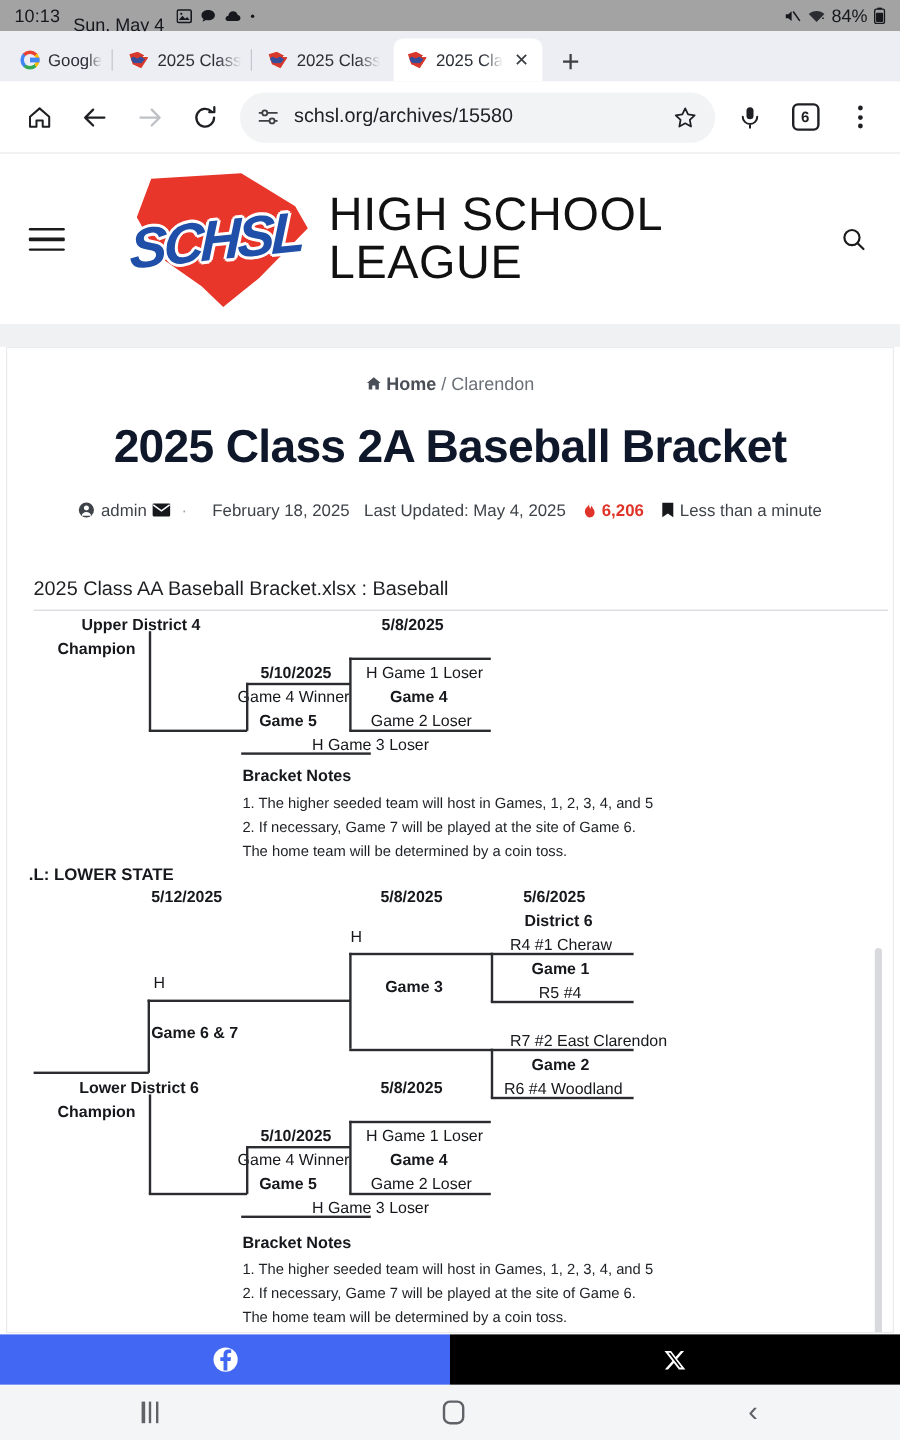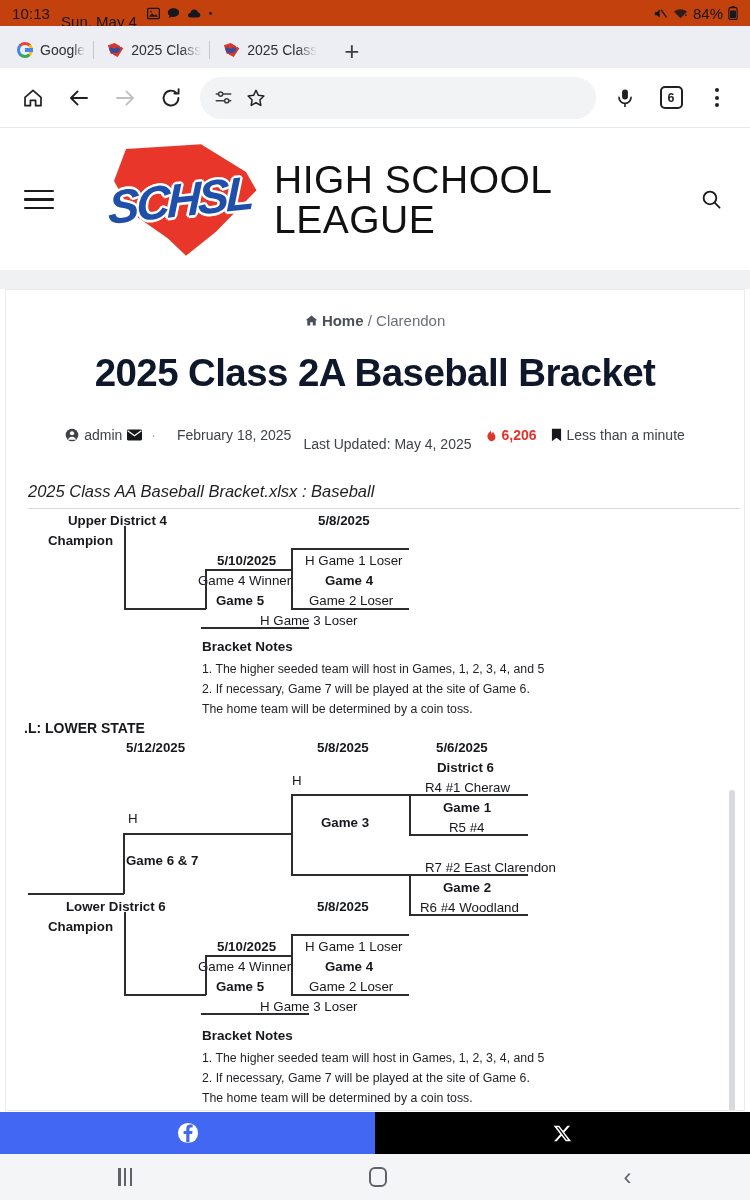--- a/index.html
+++ b/index.html
@@ -8,21 +8,21 @@
   body{
     font-family:"Liberation Sans", sans-serif;
     background:#ffffff;
     overflow:hidden;
     position:relative;
   }
 
   
   .statusbar{
     position:absolute; left:0; top:0; width:750px; height:26px;
-    background:#c2410c; display:flex; align-items:center;
+    background:#a3a3a3; display:flex; align-items:center;
     padding:0 12px; font-size:14.5px; color:#16181d;
   }
   .sb-time{ font-size:15px; letter-spacing:.1px; }
   .sb-date{ margin-left:11px; font-size:15px;margin-top:17px; }
   .sb-icons{ display:flex; align-items:center; gap:7px; margin-left:10px; }
   .sb-right{ margin-left:auto; display:flex; align-items:center; gap:5px; font-size:14.5px;}
   .sb-pct{ font-size:15px; }
   .ico{ display:inline-block; line-height:0; }
 
   
@@ -182,28 +182,27 @@
   }
   .meta{
     display:flex; align-items:center; justify-content:center; gap:0;
     margin-top:22px; font-size:14px; color:#3e4349; flex-wrap:nowrap;
   }
   .meta .m{ display:flex; align-items:center; gap:5px; }
   .meta .sep{ color:#9aa0a6; margin:0 9px; }
   .meta .views{ color:#e0342a; font-weight:600; display:flex; align-items:center; gap:4px; margin-left:14px;}
   .meta .read{ display:flex; align-items:center; gap:5px; margin-left:14px;}
   .meta .dt{ margin-left:12px; }
-  .meta .upd{ margin-left:12px;margin-top:19px; }
+  .meta .upd{ margin-left:12px; }
 
   
   .sheet{ position:absolute; left:0; top:192px; width:740px; height:630px; overflow:hidden;}
   .sheet-title{
     position:absolute; left:22px; top:0; font-size:16.5px; color:#1d1f22;
     white-space:nowrap;
-    font-style:italic;
   }
   .sheet-rule{ position:absolute; left:22px; top:26px; width:712px; height:1px; background:#d6d8db;}
 
   .bk{ position:absolute; font-size:13.3px; color:#16181c; white-space:nowrap; }
   .bk.b{ font-weight:700; }
   .ln{ position:absolute; background:#2a2c30; }
   .lnh{ height:1.6px; }
   .lnv{ width:1.6px; }
 
   .notes-h{ position:absolute; font-size:13.5px; font-weight:700; color:#16181c;}
@@ -294,20 +293,25 @@
     <span class="tlabel">Google</span>
   </div>
   <div class="tab">
     <span class="fav fav-schsl"></span>
     <span class="tlabel">2025 Class</span>
   </div>
   <div class="tab">
     <span class="fav fav-schsl"></span>
     <span class="tlabel">2025 Class</span>
   </div>
+  <div class="tab active">
+    <span class="fav fav-schsl"></span>
+    <span class="tlabel">2025 Cla</span>
+    <span class="close-x">✕</span>
+  </div>
   <div class="newtab">+</div>
 </div>
 
 <div class="toolbar">
   <div class="tbtn">
     <svg width="24" height="24" viewBox="0 0 24 24">
         <path d="M4 11.3 12 4.3l8 7v8.4h-5.4v-5.3H9.4v5.3H4z" fill="none" stroke="#1f2023" stroke-width="1.7" stroke-linejoin="round"></path>
       </svg>
   </div>
   <div class="tbtn">
@@ -328,20 +332,21 @@
   </div>
   <div class="omnibox">
     <span class="ico">
       <svg width="19" height="19" viewBox="0 0 20 20">
           <line x1="2.4" y1="6.4" x2="17.6" y2="6.4" stroke="#3c4043" stroke-width="1.6" stroke-linecap="round"></line>
           <line x1="2.4" y1="13.4" x2="17.6" y2="13.4" stroke="#3c4043" stroke-width="1.6" stroke-linecap="round"></line>
           <circle cx="7" cy="6.4" r="2.2" fill="#f1f3f4" stroke="#3c4043" stroke-width="1.6"></circle>
           <circle cx="13.4" cy="13.4" r="2.2" fill="#f1f3f4" stroke="#3c4043" stroke-width="1.6"></circle>
         </svg>
     </span>
+    <span class="omni-url">schsl.org/archives/15580</span>
     <span class="ico">
       <svg width="22" height="22" viewBox="0 0 24 24">
           <path d="M12 3.6l2.6 5.5 6 .8-4.4 4.2 1.1 6-5.3-2.9-5.3 2.9 1.1-6L3.4 9.9l6-.8z" fill="none" stroke="#1f2023" stroke-width="1.6" stroke-linejoin="round"></path>
         </svg>
     </span>
   </div>
   <div class="tbtn">
     <svg width="22" height="22" viewBox="0 0 24 24">
         <rect x="8.8" y="2.6" width="6.4" height="11" rx="3.2" fill="#1f2023"></rect>
         <path d="M5.4 11.2a6.6 6.6 0 0 0 13.2 0M12 17.8v3.4" fill="none" stroke="#1f2023" stroke-width="1.8" stroke-linecap="round"></path>

